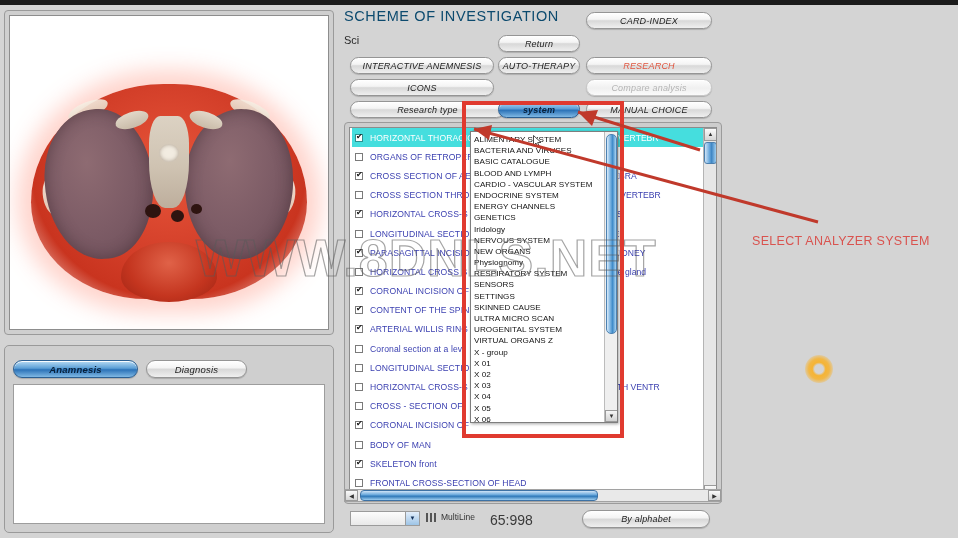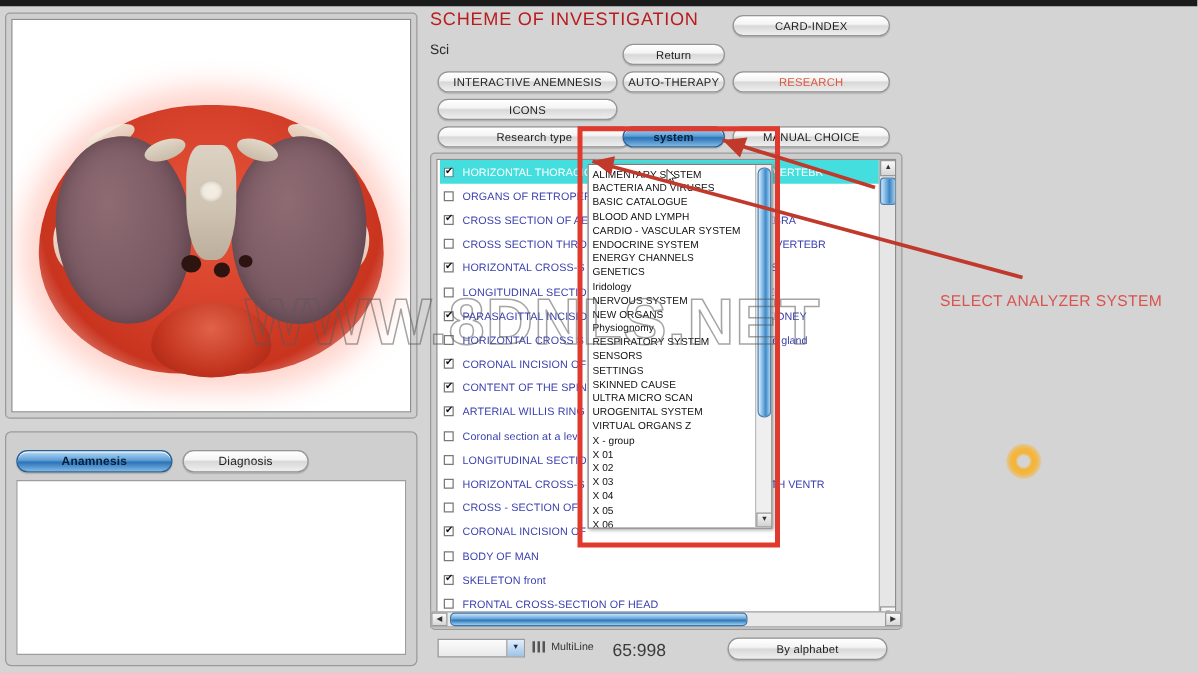--- a/index.html
+++ b/index.html
@@ -137,36 +137,37 @@
     background: linear-gradient(180deg,#ffffff 0%,#f4f4f4 42%,#d8d8d8 52%,#efefef 100%);
     border: 1px solid #959595;
     color: #1d1d1d;
     font-size: 9px;
     letter-spacing: .2px;
     cursor: pointer;
     box-shadow: 0 1px 1px rgba(0,0,0,.18), inset 0 1px 0 rgba(255,255,255,.9);
     user-select: none;
     white-space: nowrap;
     overflow: hidden;
+    font-style: italic;
   }
   .btn.blue {
     background: linear-gradient(180deg,#b9dcf5 0%,#5c9fd6 45%,#2c73b8 55%,#7fb8e4 100%);
     border: 1px solid #2b5f92;
     color: #06203b;
     font-weight: bold;
   }
   .btn.red-text { color: #e0553f; }
   .btn.faded { color: #b4b4b4; border-color: #c7c7c7;
                background: linear-gradient(180deg,#fdfdfd,#f0f0f0 55%,#fafafa); }
   .btn.tab { height: 18px; border-radius: 9px; font-size: 9.5px; }
 
   
   .scheme-title {
     position: absolute; left: 344px; top: 8px;
-    font-size: 14.5px; color: #b91c1c; letter-spacing: .6px;
+    font-size: 14.5px; color: #0c4a6e; letter-spacing: .6px;
   }
   .sci-label {
     position: absolute; left: 344px; top: 34px;
     font-size: 11px; color: #2b2b2b;
   }
   .btn-cardindex { position: absolute; left: 586px; top: 12px; width: 126px; }
   .btn-return    { position: absolute; left: 498px; top: 35px; width: 82px; }
   .btn-interact  { position: absolute; left: 350px; top: 57px; width: 144px; }
   .btn-autoth    { position: absolute; left: 498px; top: 57px; width: 82px; }
   .btn-research  { position: absolute; left: 586px; top: 57px; width: 126px; }
@@ -438,20 +439,23 @@
     <span>INTERACTIVE ANEMNESIS</span>
   </div>
   <div class="btn btn-autoth">
     <span>AUTO-THERAPY</span>
   </div>
   <div class="btn btn-research red-text">
     <span>RESEARCH</span>
   </div>
   <div class="btn btn-icons">
     <span>ICONS</span>
+  </div>
+  <div class="btn btn-compare faded">
+    <span>Compare analysis</span>
   </div>
   <div class="btn btn-restype">
     <span>Research type</span>
   </div>
   <div class="btn btn-system blue">
     <span>system</span>
   </div>
   <div class="btn btn-manual">
     <span>MANUAL CHOICE</span>
   </div>

